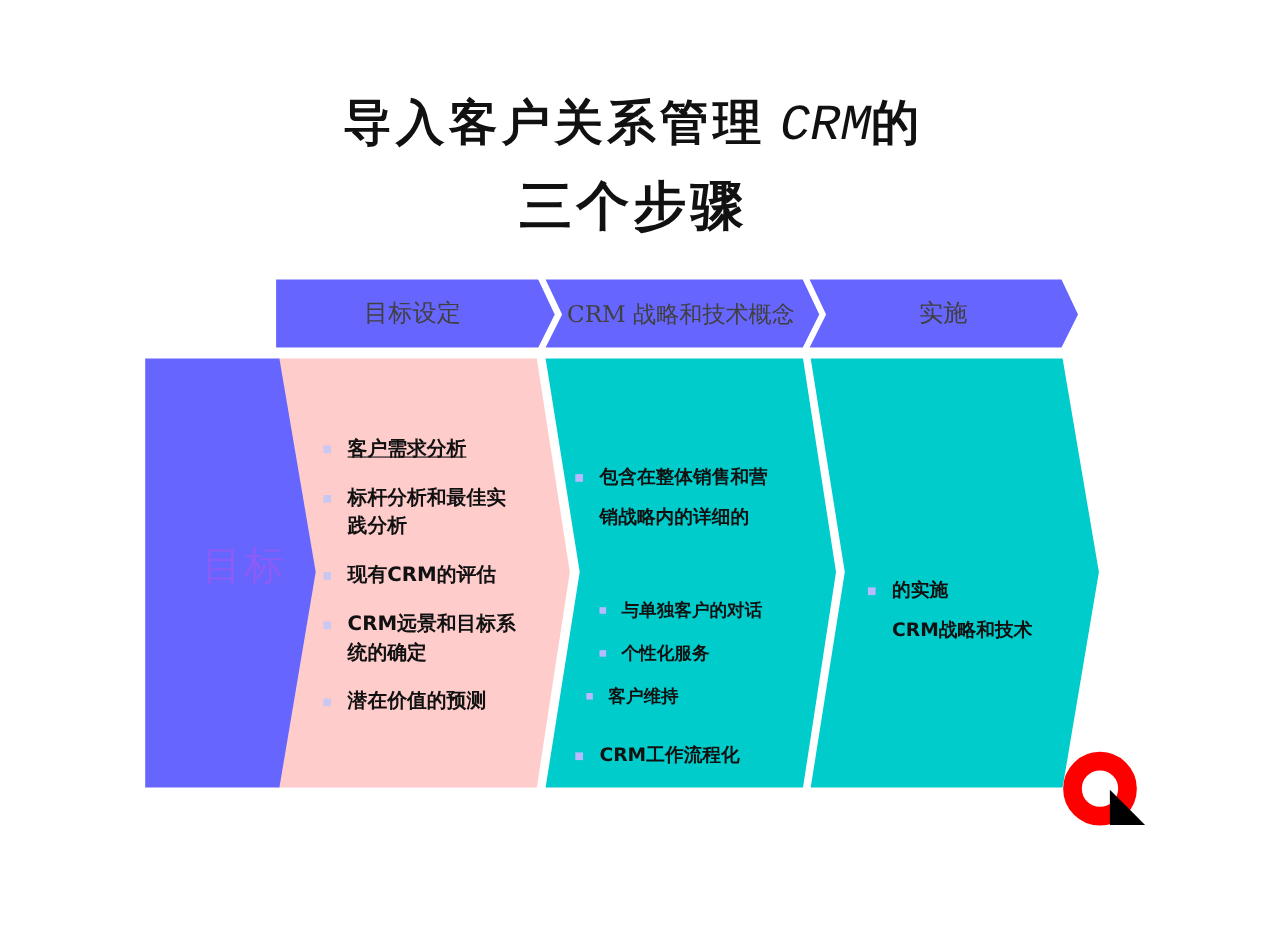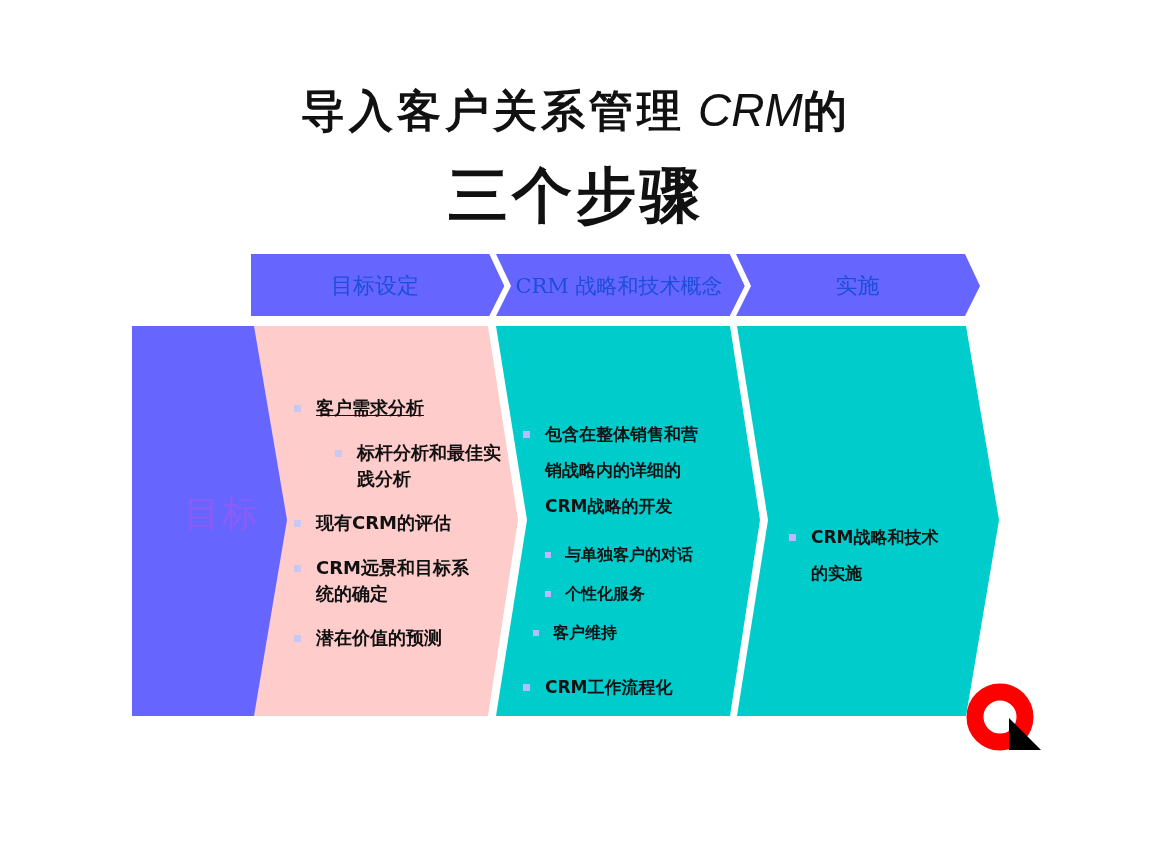--- a/index.html
+++ b/index.html
@@ -18,40 +18,40 @@
       position: absolute;
       left: 0;
       width: 1152px;
       text-align: center;
       font-family: "DejaVu Sans", sans-serif;
       font-weight: bold;
       color: #111111;
       letter-spacing: 4px;
     }
     .title.line1 { top: 82px; font-size: 44px; }
-    .title.line2 { top: 156px; font-size: 60px; }
+    .title.line2 { top: 156px; font-size: 48px; }
     .title .crm {
-      font-family: Liberation Sans, sans-serif;
+      font-family: Liberation Mono, monospace;
       font-style: italic;
       font-weight: normal;
       letter-spacing: 0;
       font-size: 46px;
       margin-left: 13px;
     }
     svg.shapes {
       position: absolute;
       left: 0;
       top: 0;
     }
     .header-label {
       position: absolute;
       top: 268px;
       height: 36px;
       line-height: 36px;
-      color: #1d4ed8;
+      color: #404040;
       font-family: "DejaVu Serif", serif;
       font-size: 22px;
       text-align: center;
       white-space: nowrap;
     }
     .goal-label {
       position: absolute;
       left: 184px;
       top: 490px;
       color: #8b5cf6;
@@ -124,21 +124,21 @@
 <div class="header-label" style="left:505px; width:228px; font-size:21px;">CRM 战略和技术概念</div>
 <div class="header-label" style="left:745px; width:225px;">实施</div>
 
 <div class="goal-label">目标</div>
 
 <ul class="bullet-list pink-list" style="left:316px; top:0;">
   <li class="bullet-item" style="top:395px;font-family:Liberation Serif, serif;">
     <span class="dot"></span>
     <span class="txt underline">客户需求分析</span>
   </li>
-  <li class="bullet-item" style="top:440px;margin-left:41px;">
+  <li class="bullet-item" style="top:440px;">
     <span class="dot"></span>
     <span class="txt">标杆分析和最佳实</span>
     <span class="txt">践分析</span>
   </li>
   <li class="bullet-item" style="top:510px;">
     <span class="dot"></span>
     <span class="txt">现有CRM的评估</span>
   </li>
   <li class="bullet-item" style="top:555px;">
     <span class="dot"></span>
@@ -149,21 +149,20 @@
     <span class="dot"></span>
     <span class="txt">潜在价值的预测</span>
   </li>
 </ul>
 
 <ul class="bullet-list teal-list" style="left:545px; top:0;">
   <li class="bullet-item" style="top:380px;">
     <span class="dot"></span>
     <span class="txt">包含在整体销售和营</span>
     <span class="txt">销战略内的详细的</span>
-    <span class="txt">CRM战略的开发</span>
   </li>
   <li class="bullet-item sub" style="top:506px; left:20px;">
     <span class="dot"></span>
     <span class="txt">与单独客户的对话</span>
   </li>
   <li class="bullet-item sub" style="top:545px; left:20px;">
     <span class="dot"></span>
     <span class="txt">个性化服务</span>
   </li>
   <li class="bullet-item sub" style="top:584px; left:8px;">
@@ -172,16 +171,16 @@
   </li>
   <li class="bullet-item" style="top:633px;">
     <span class="dot"></span>
     <span class="txt">CRM工作流程化</span>
   </li>
 </ul>
 
 <ul class="bullet-list teal-list" style="left:811px; top:0;">
   <li class="bullet-item" style="top:483px;">
     <span class="dot"></span>
+    <span class="txt">的实施</span>
     <span class="txt">CRM战略和技术</span>
-    <span class="txt">的实施</span>
   </li>
 </ul>
 
 </body></html>

